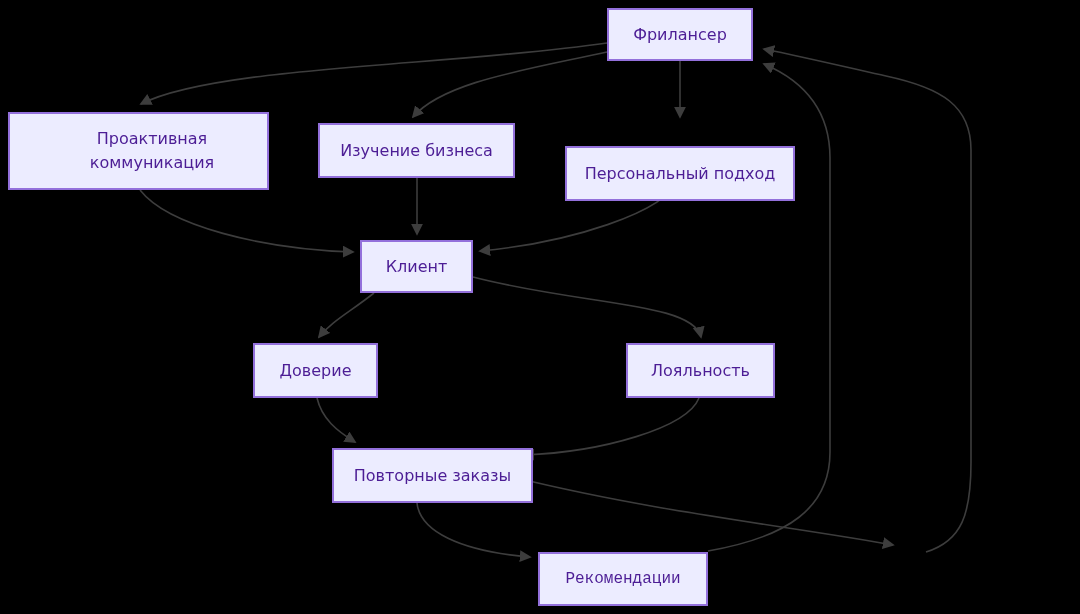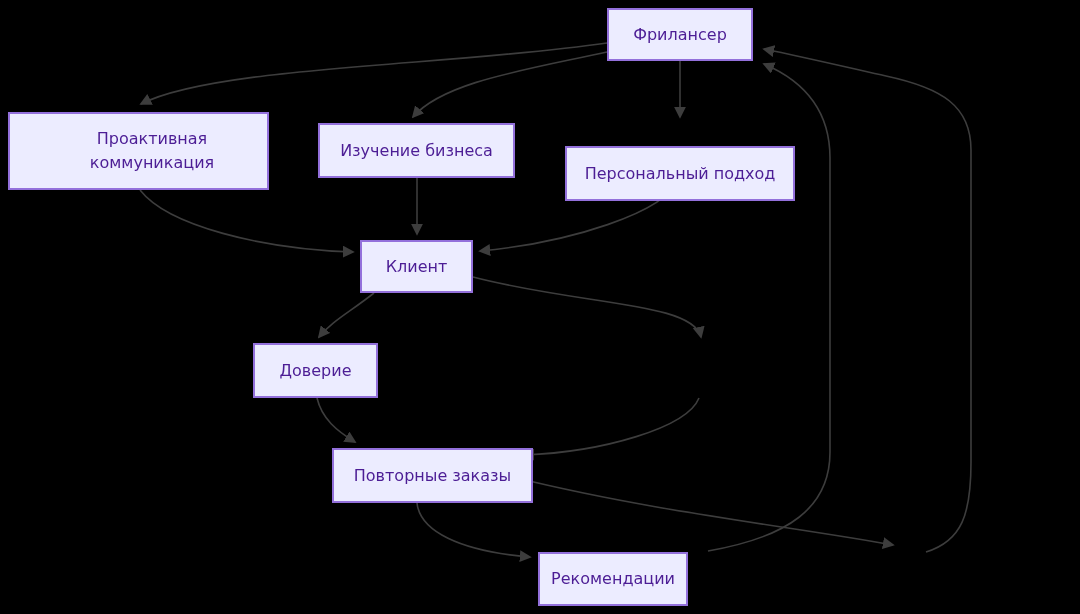--- a/index.html
+++ b/index.html
@@ -98,23 +98,26 @@
   </div>
 
   <div class="node" style="left:253px; top:343px; width:125px; height:55px;">
     <span class="label">Доверие</span>
   </div>
 
   <div class="node" style="left:360px; top:240px; width:113px; height:53px;">
     <span class="label">Клиент</span>
   </div>
 
+  <div class="node" style="left:626px; top:343px; width:149px; height:55px;">
+    <span class="label">Лояльность</span>
+  </div>
 
   <div class="node" style="left:332px; top:448px; width:201px; height:55px;">
     <span class="label">Повторные заказы</span>
   </div>
 
-  <div class="node" style="left:538px; top:552px; width:150px; height:54px;">
+  <div class="node" style="left:538px; top:552px; width:170px; height:54px;font-family:Liberation Mono, monospace;">
     <span class="label">Рекомендации</span>
   </div>
 
 
 </div>
 
 </body></html>

